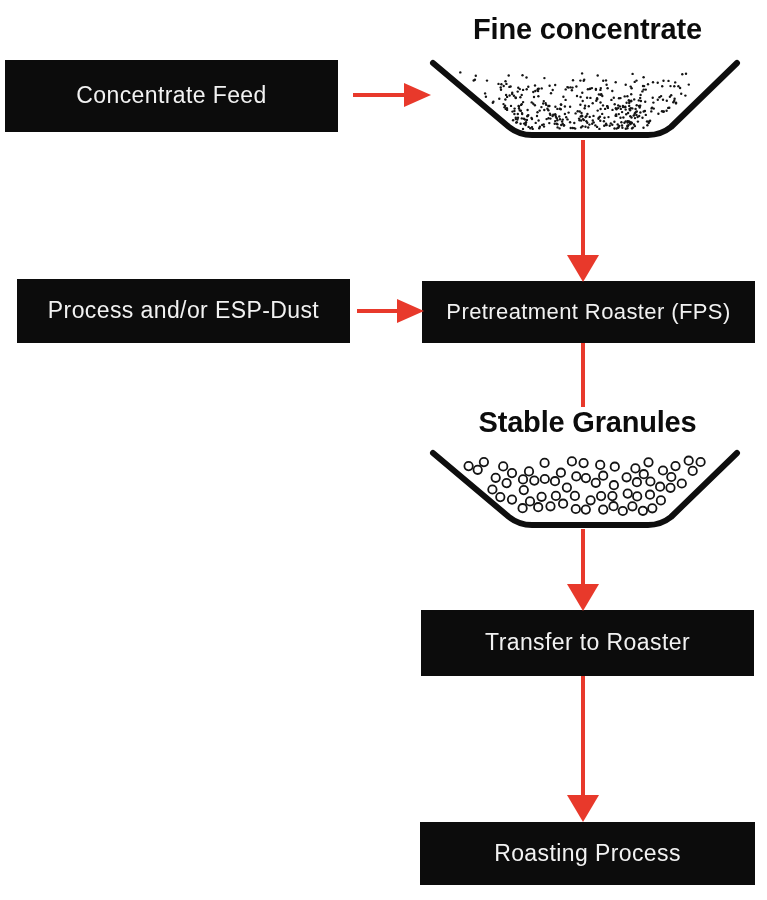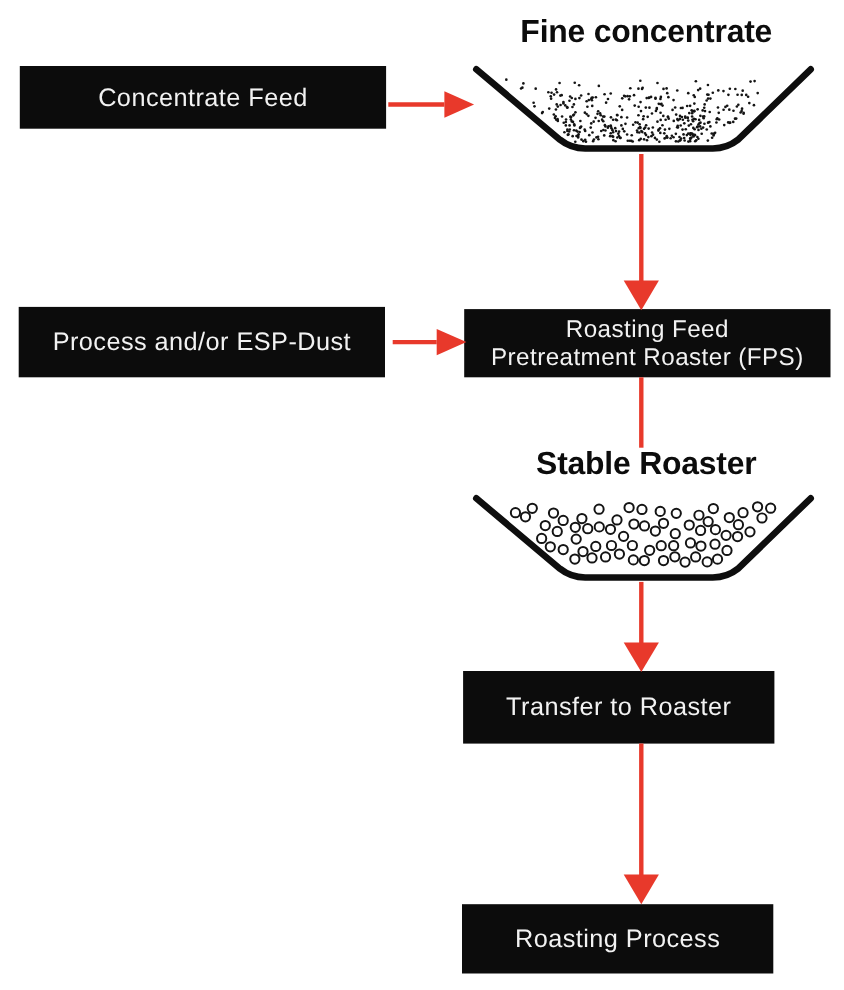--- a/index.html
+++ b/index.html
@@ -34,21 +34,21 @@
   .dots circle{fill:#141414}
   .granules circle{fill:#ffffff;stroke:#141414;stroke-width:1.8}
 </style>
 </head>
 <body>
 
 <div class="canvas">
 
   <div class="title" style="left:420px;top:13px;width:335px">Fine concentrate</div>
 
-  <div class="title" style="left:420px;top:406px;width:335px">Stable Roaster</div>
+  <div class="title" style="left:420px;top:406px;width:335px">Stable Granules</div>
 
   <svg class="bowl" id="bowl-fine" viewBox="0 0 322 88" style="left:424px;top:57px;width:322px;height:88px">
     <path class="bowl-outline" d="M 9 6 L 85 70 Q 95 78 108 78 L 224 78 Q 237 78 247 70 L 313 6"></path>
     <g class="dots">
         <circle cx="74.5" cy="26.9" r="1.2"></circle>
         <circle cx="233.8" cy="42.8" r="1.2"></circle>
         <circle cx="128.6" cy="59.1" r="1.2"></circle>
         <circle cx="173.7" cy="53.6" r="1.2"></circle>
         <circle cx="139.8" cy="68.5" r="1.2"></circle>
         <circle cx="127.0" cy="36.3" r="1.2"></circle>
@@ -544,38 +544,37 @@
         <circle cx="114.2" cy="60.2" r="4.2"></circle>
         <circle cx="159.6" cy="16.1" r="4.2"></circle>
         <circle cx="147.9" cy="14.4" r="4.2"></circle>
         <circle cx="176.2" cy="17.9" r="4.2"></circle>
         <circle cx="179.2" cy="28.7" r="4.2"></circle>
         <circle cx="264.7" cy="13.7" r="4.2"></circle>
         <circle cx="179.2" cy="62.6" r="4.2"></circle>
       </g>
   </svg>
 
-  <div class="nodebox" style="left:18px;top:60px;width:333px;height:57px">
+  <div class="nodebox" style="left:5px;top:60px;width:333px;height:72px">
     <span class="line">Concentrate Feed</span>
   </div>
 
   <div class="nodebox" style="left:17px;top:279px;width:333px;height:64px">
     <span class="line">Process and/or ESP-Dust</span>
   </div>
 
   <div class="nodebox fps-box" style="left:422px;top:281px;width:333px;height:62px">
-    <span class="line">Roasting Feed</span>
     <span class="line">Pretreatment Roaster (FPS)</span>
   </div>
 
-  <div class="nodebox" style="left:421px;top:610px;width:283px;height:66px">
+  <div class="nodebox" style="left:421px;top:610px;width:333px;height:66px">
     <span class="line">Transfer to Roaster</span>
   </div>
 
-  <div class="nodebox" style="left:420px;top:822px;width:283px;height:63px">
+  <div class="nodebox" style="left:420px;top:822px;width:335px;height:63px">
     <span class="line">Roasting Process</span>
   </div>
 
   <svg class="connectors">
     <g>
       <line x1="353" y1="95" x2="404" y2="95"></line>
       <polygon points="404,83 404,107 431,95"></polygon>
     </g>
     <g>
       <line x1="583" y1="140" x2="583" y2="256"></line>

